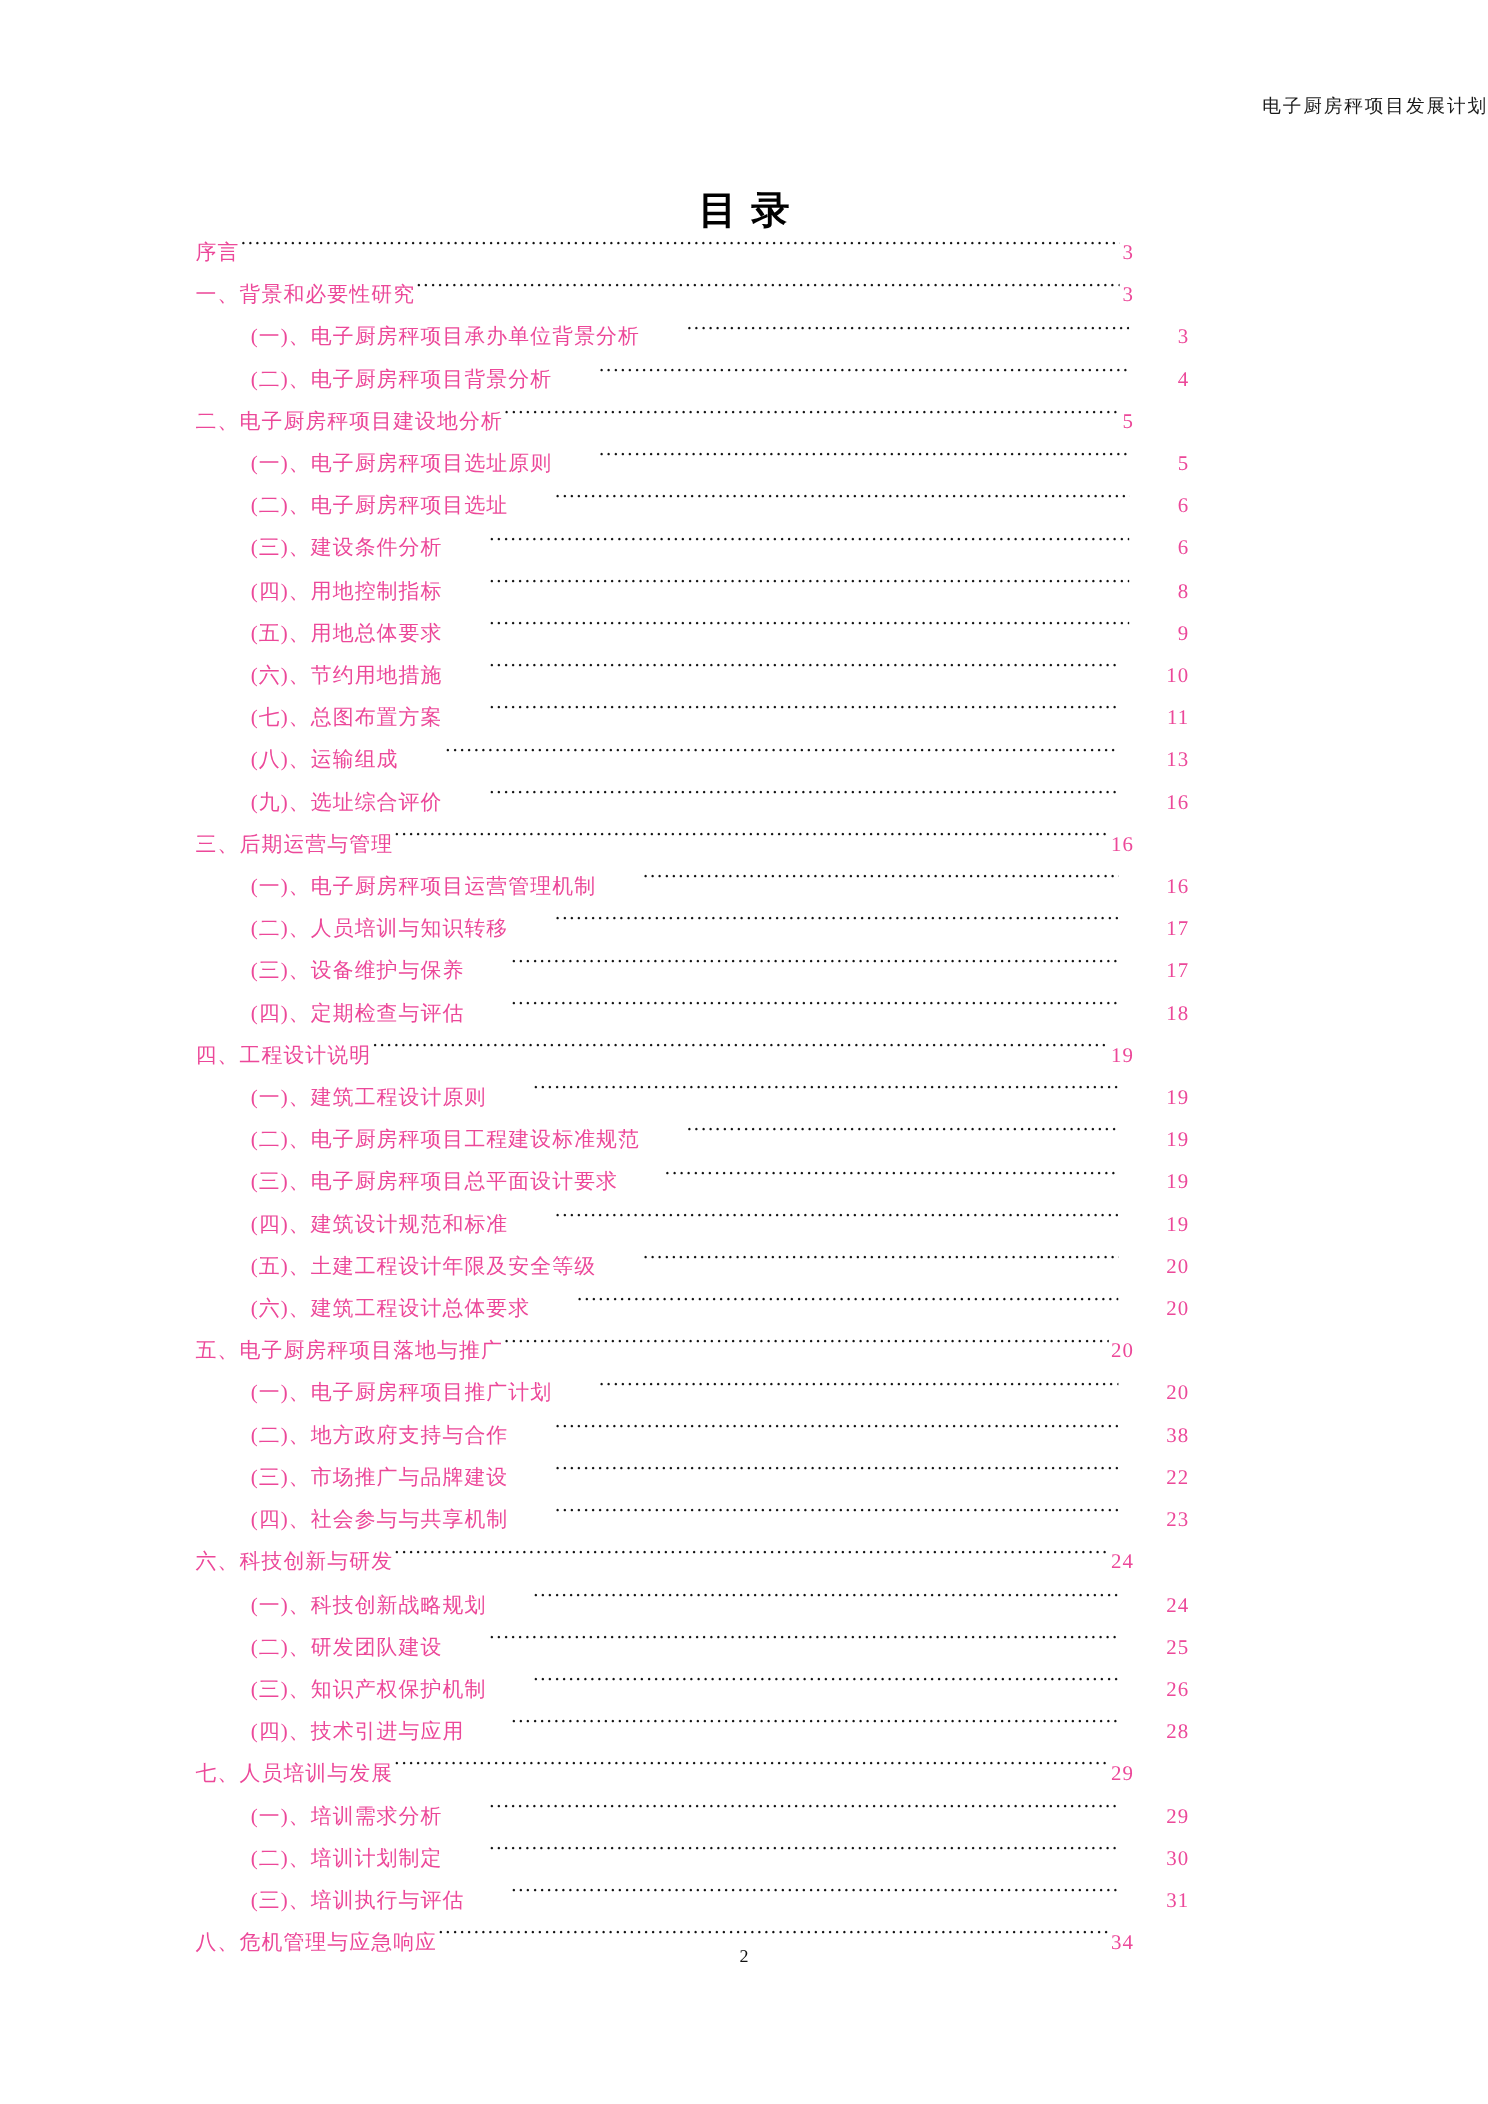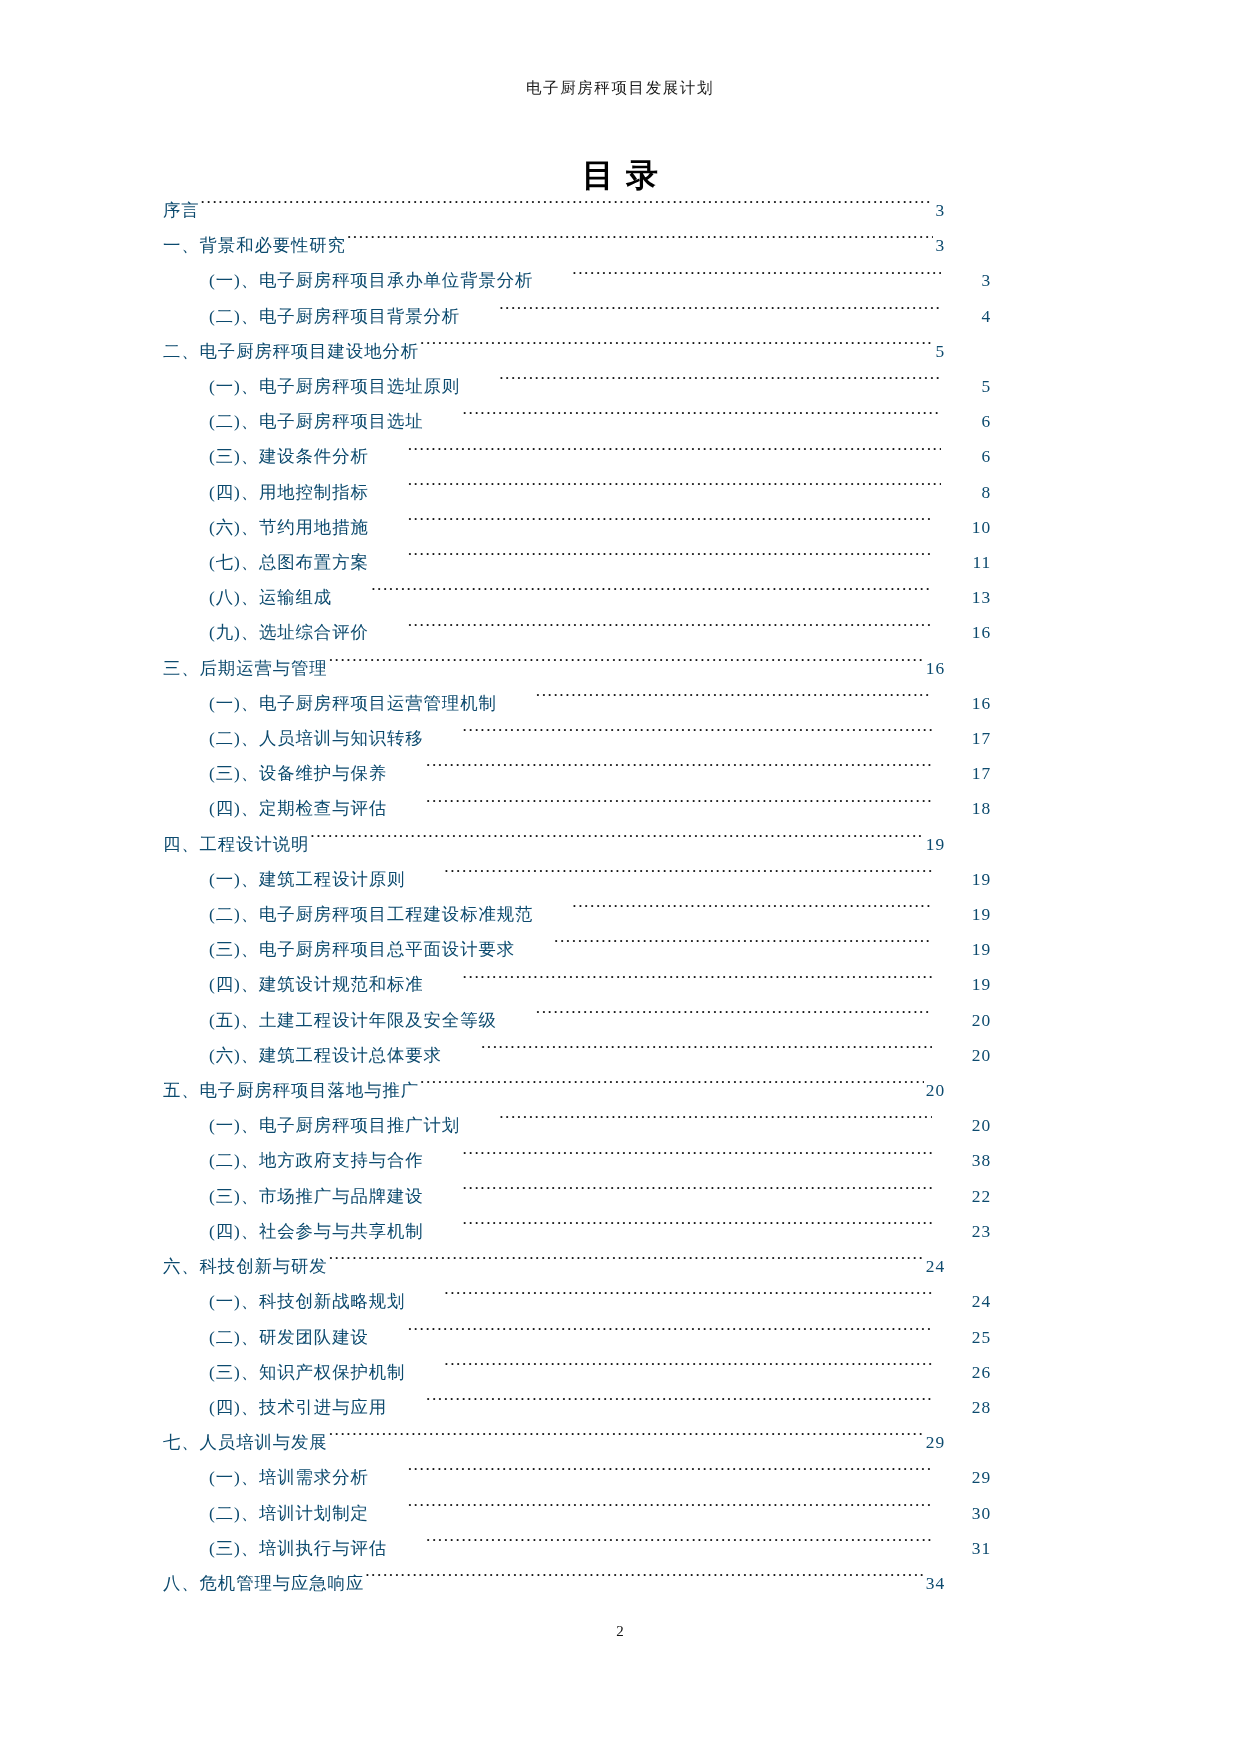--- a/index.html
+++ b/index.html
@@ -20,21 +20,21 @@
     background: #ffffff;
     box-sizing: border-box;
     overflow: hidden;
   }
   
   .doc-header {
     position: absolute;
     top: 78px;
     left: 0;
     right: 0;
-    text-align: center;
+    text-align: right;
     font-size: 15.5px;
     letter-spacing: 1.6px;
     color: #1a1a1a;
     font-family: Liberation Sans, sans-serif;
   }
   
   .toc-title {
     position: absolute;
     top: 133px;
     left: 0;
@@ -53,21 +53,21 @@
     left: 163px;
     width: 782px;
   }
   .toc-row {
     display: flex;
     align-items: baseline;
     width: 100%;
     font-size: 17.4px;
     line-height: 35.2px;
     letter-spacing: 0.9px;
-    color: #0c4a6e;
+    color: #ec4899;
     white-space: nowrap;
   }
   .toc-row.lvl2 {
     padding-left: 46px;
     gap: 38px;
   }
   .toc-label {
     flex: 0 0 auto;
   }
   .toc-leader {
@@ -154,20 +154,25 @@
         <span class="toc-label">(三)、建设条件分析</span>
         <span class="toc-leader"></span>
         <span class="toc-page">6</span>
       </div>
       <div class="toc-row lvl2">
         <span class="toc-label">(四)、用地控制指标</span>
         <span class="toc-leader"></span>
         <span class="toc-page">8</span>
       </div>
       <div class="toc-row lvl2">
+        <span class="toc-label">(五)、用地总体要求</span>
+        <span class="toc-leader"></span>
+        <span class="toc-page">9</span>
+      </div>
+      <div class="toc-row lvl2">
         <span class="toc-label">(六)、节约用地措施</span>
         <span class="toc-leader"></span>
         <span class="toc-page">10</span>
       </div>
       <div class="toc-row lvl2">
         <span class="toc-label">(七)、总图布置方案</span>
         <span class="toc-leader"></span>
         <span class="toc-page">11</span>
       </div>
       <div class="toc-row lvl2">

